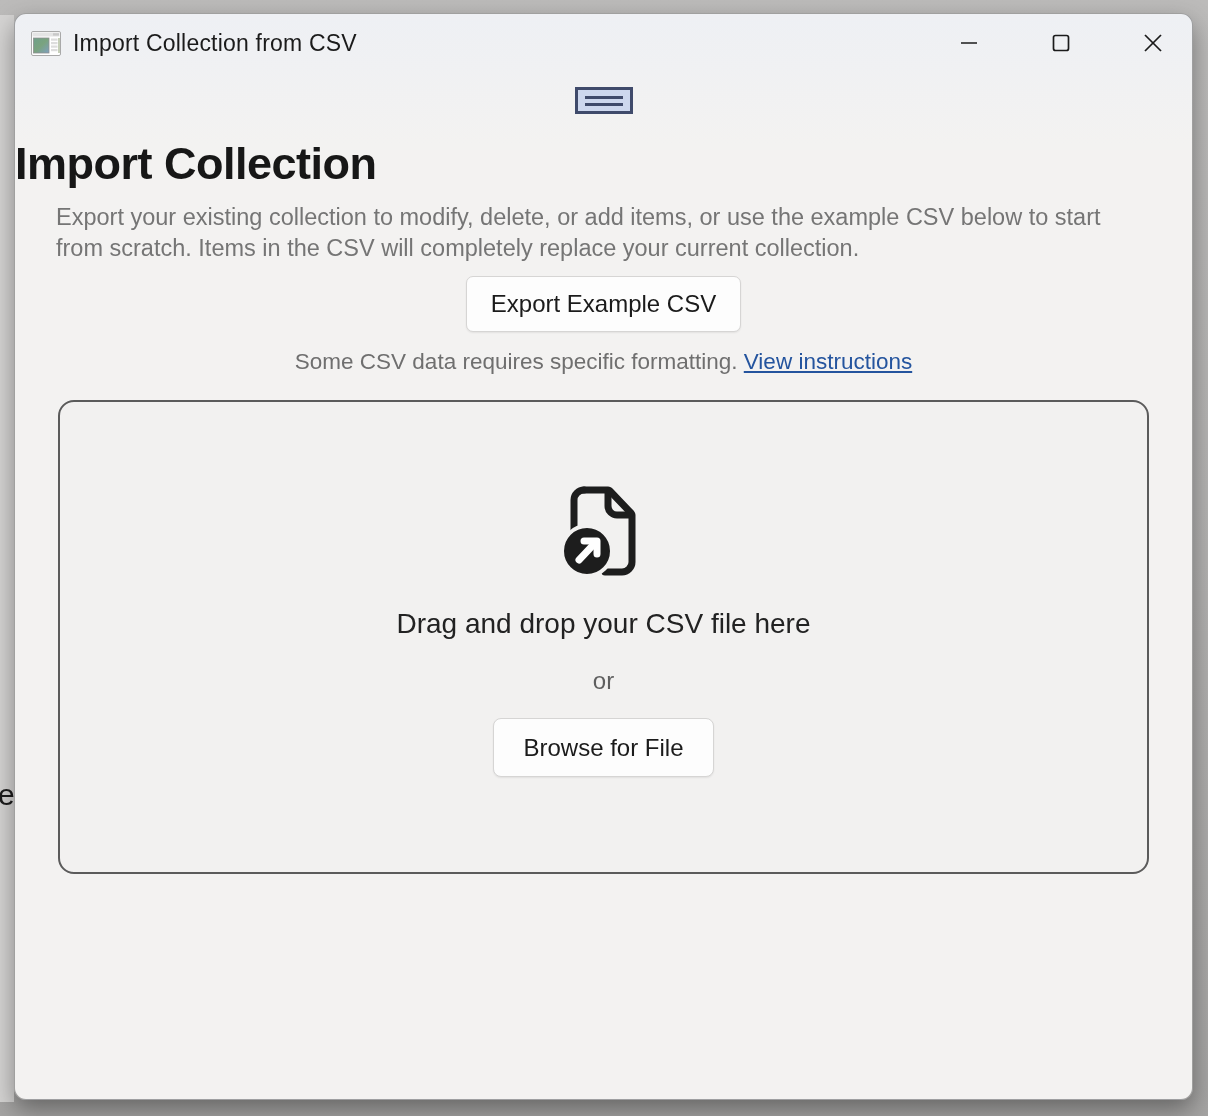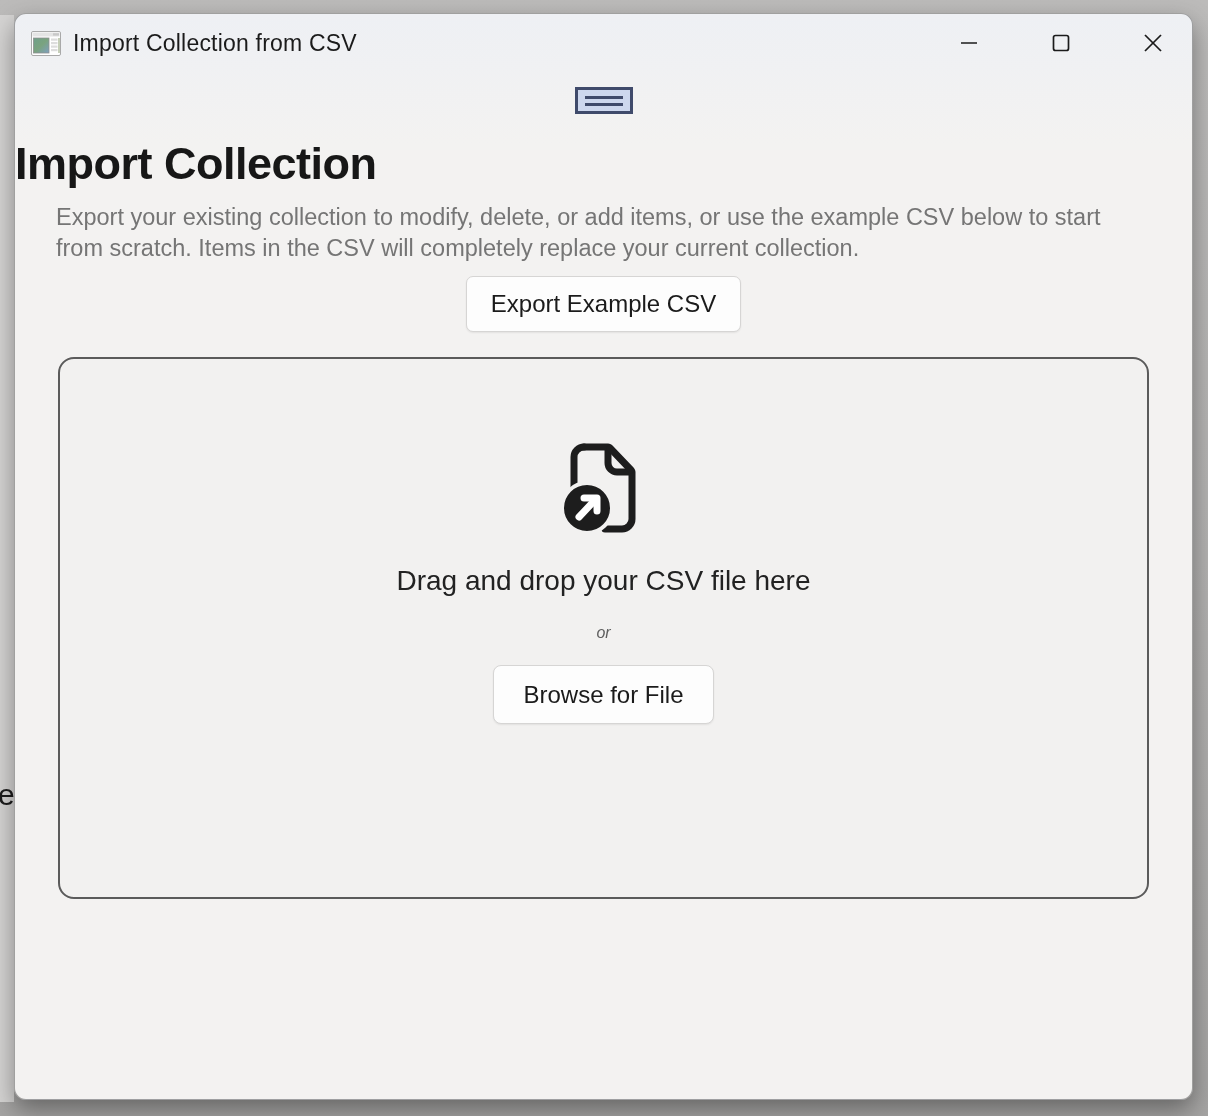--- a/index.html
+++ b/index.html
@@ -72,29 +72,29 @@
   .export-btn {
     display: block; margin: 12px auto 0 auto;
     height: 56px; padding: 0 24px; border-radius: 7px;
   }
 
   .format-note { margin-top: 17px; text-align: center; font-size: 22.5px; color: #6f6f6f; }
   .format-note a { color: #24549e; text-decoration: underline; cursor: pointer; }
 
   
   .dropzone {
-    margin: 25px 43px 0 43px; height: 542px;
+    margin: 25px 43px 0 43px; height: 474px;
     border: 2.5px solid #5b5b5b; border-radius: 16px;
     background: #f2f1f0;
     display: flex; flex-direction: column; align-items: center;
     cursor: pointer;
   }
   .file-icon { margin-top: 76px; width: 100px; height: 104px; }
   .drag-text { margin-top: 26px; font-size: 28px; color: #222222; }
-  .or-text { margin-top: 27px; font-size: 16px; color: #5f5f5f; font-style: italic; }
+  .or-text { margin-top: 27px; font-size: 24px; color: #5f5f5f; }
   .browse-btn { margin-top: 23px; height: 59px; padding: 0 29px; text-align: center; }
 
   
   .actions { margin-top: 42px; display: flex; justify-content: center; gap: 22px; }
   .import-btn {
     height: 62px; padding: 0 33px; font-size: 25px; border-radius: 10px;
   }
   .import-btn.disabled {
     background: #bfbebd; border: 1px solid #bfbebd; color: #f4f4f4;
     box-shadow: none; cursor: default;
@@ -158,20 +158,23 @@
     <i></i>
   </div>
 
   <h1 class="heading">Import Collection</h1>
 
 
   <p class="sub">Export your existing collection to modify, delete, or add items, or use the example CSV below to start from scratch. Items in the CSV will completely replace your current collection.</p>
 
   <button class="btn export-btn">Export Example CSV</button>
 
+  <div class="format-note">
+    <span>Some CSV data requires specific formatting. </span><a>View instructions</a>
+  </div>
 
   <div class="dropzone">
     <span class="file-icon">
       <svg viewBox="0 0 100 100" width="100" height="104">
 
         <path d="M30 10 a10 10 0 0 0 -10 10 v30" fill="none" stroke="#1d1d1d" stroke-width="7" stroke-linecap="round"></path>
         <path d="M30 10 h24 v16 a9 9 0 0 0 9 9 h15 v47 a10 10 0 0 1 -10 10 h-17" fill="none" stroke="#1d1d1d" stroke-width="7" stroke-linecap="round" stroke-linejoin="round"></path>
         <path d="M56 11 l21 22" fill="none" stroke="#1d1d1d" stroke-width="7" stroke-linecap="round"></path>
 
         <circle cx="33" cy="71" r="25" fill="#1d1d1d" stroke="#f2f1f0" stroke-width="4"></circle>

